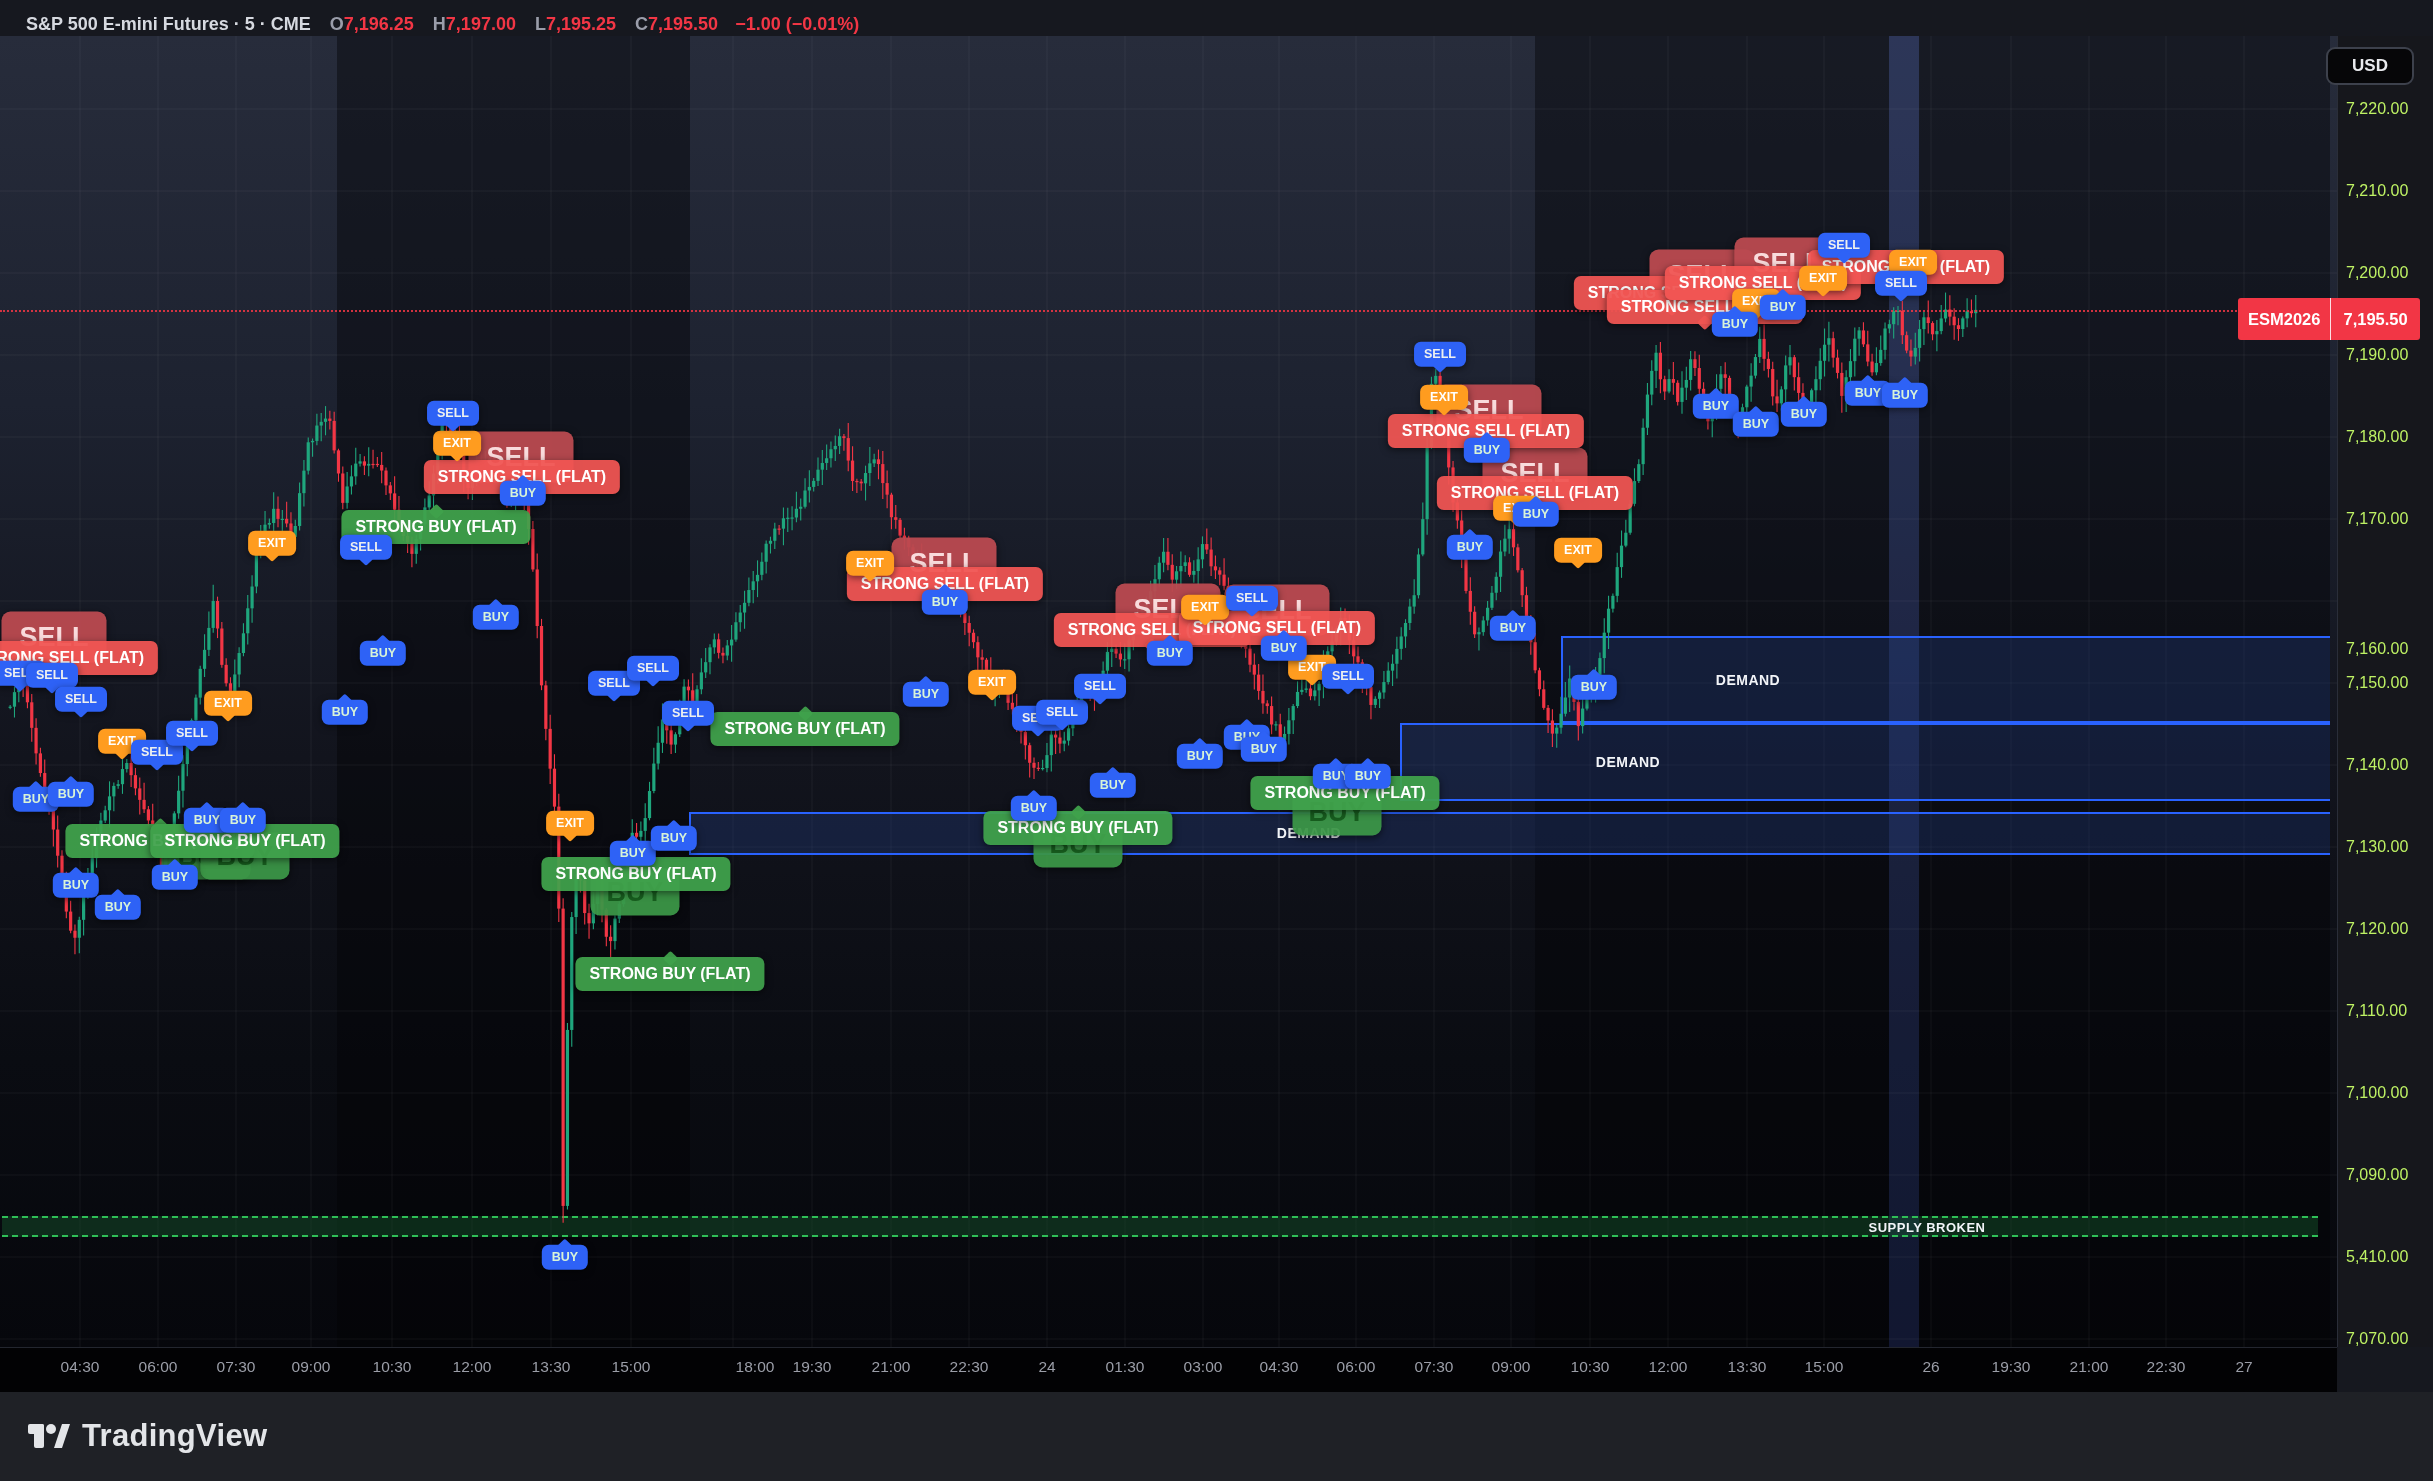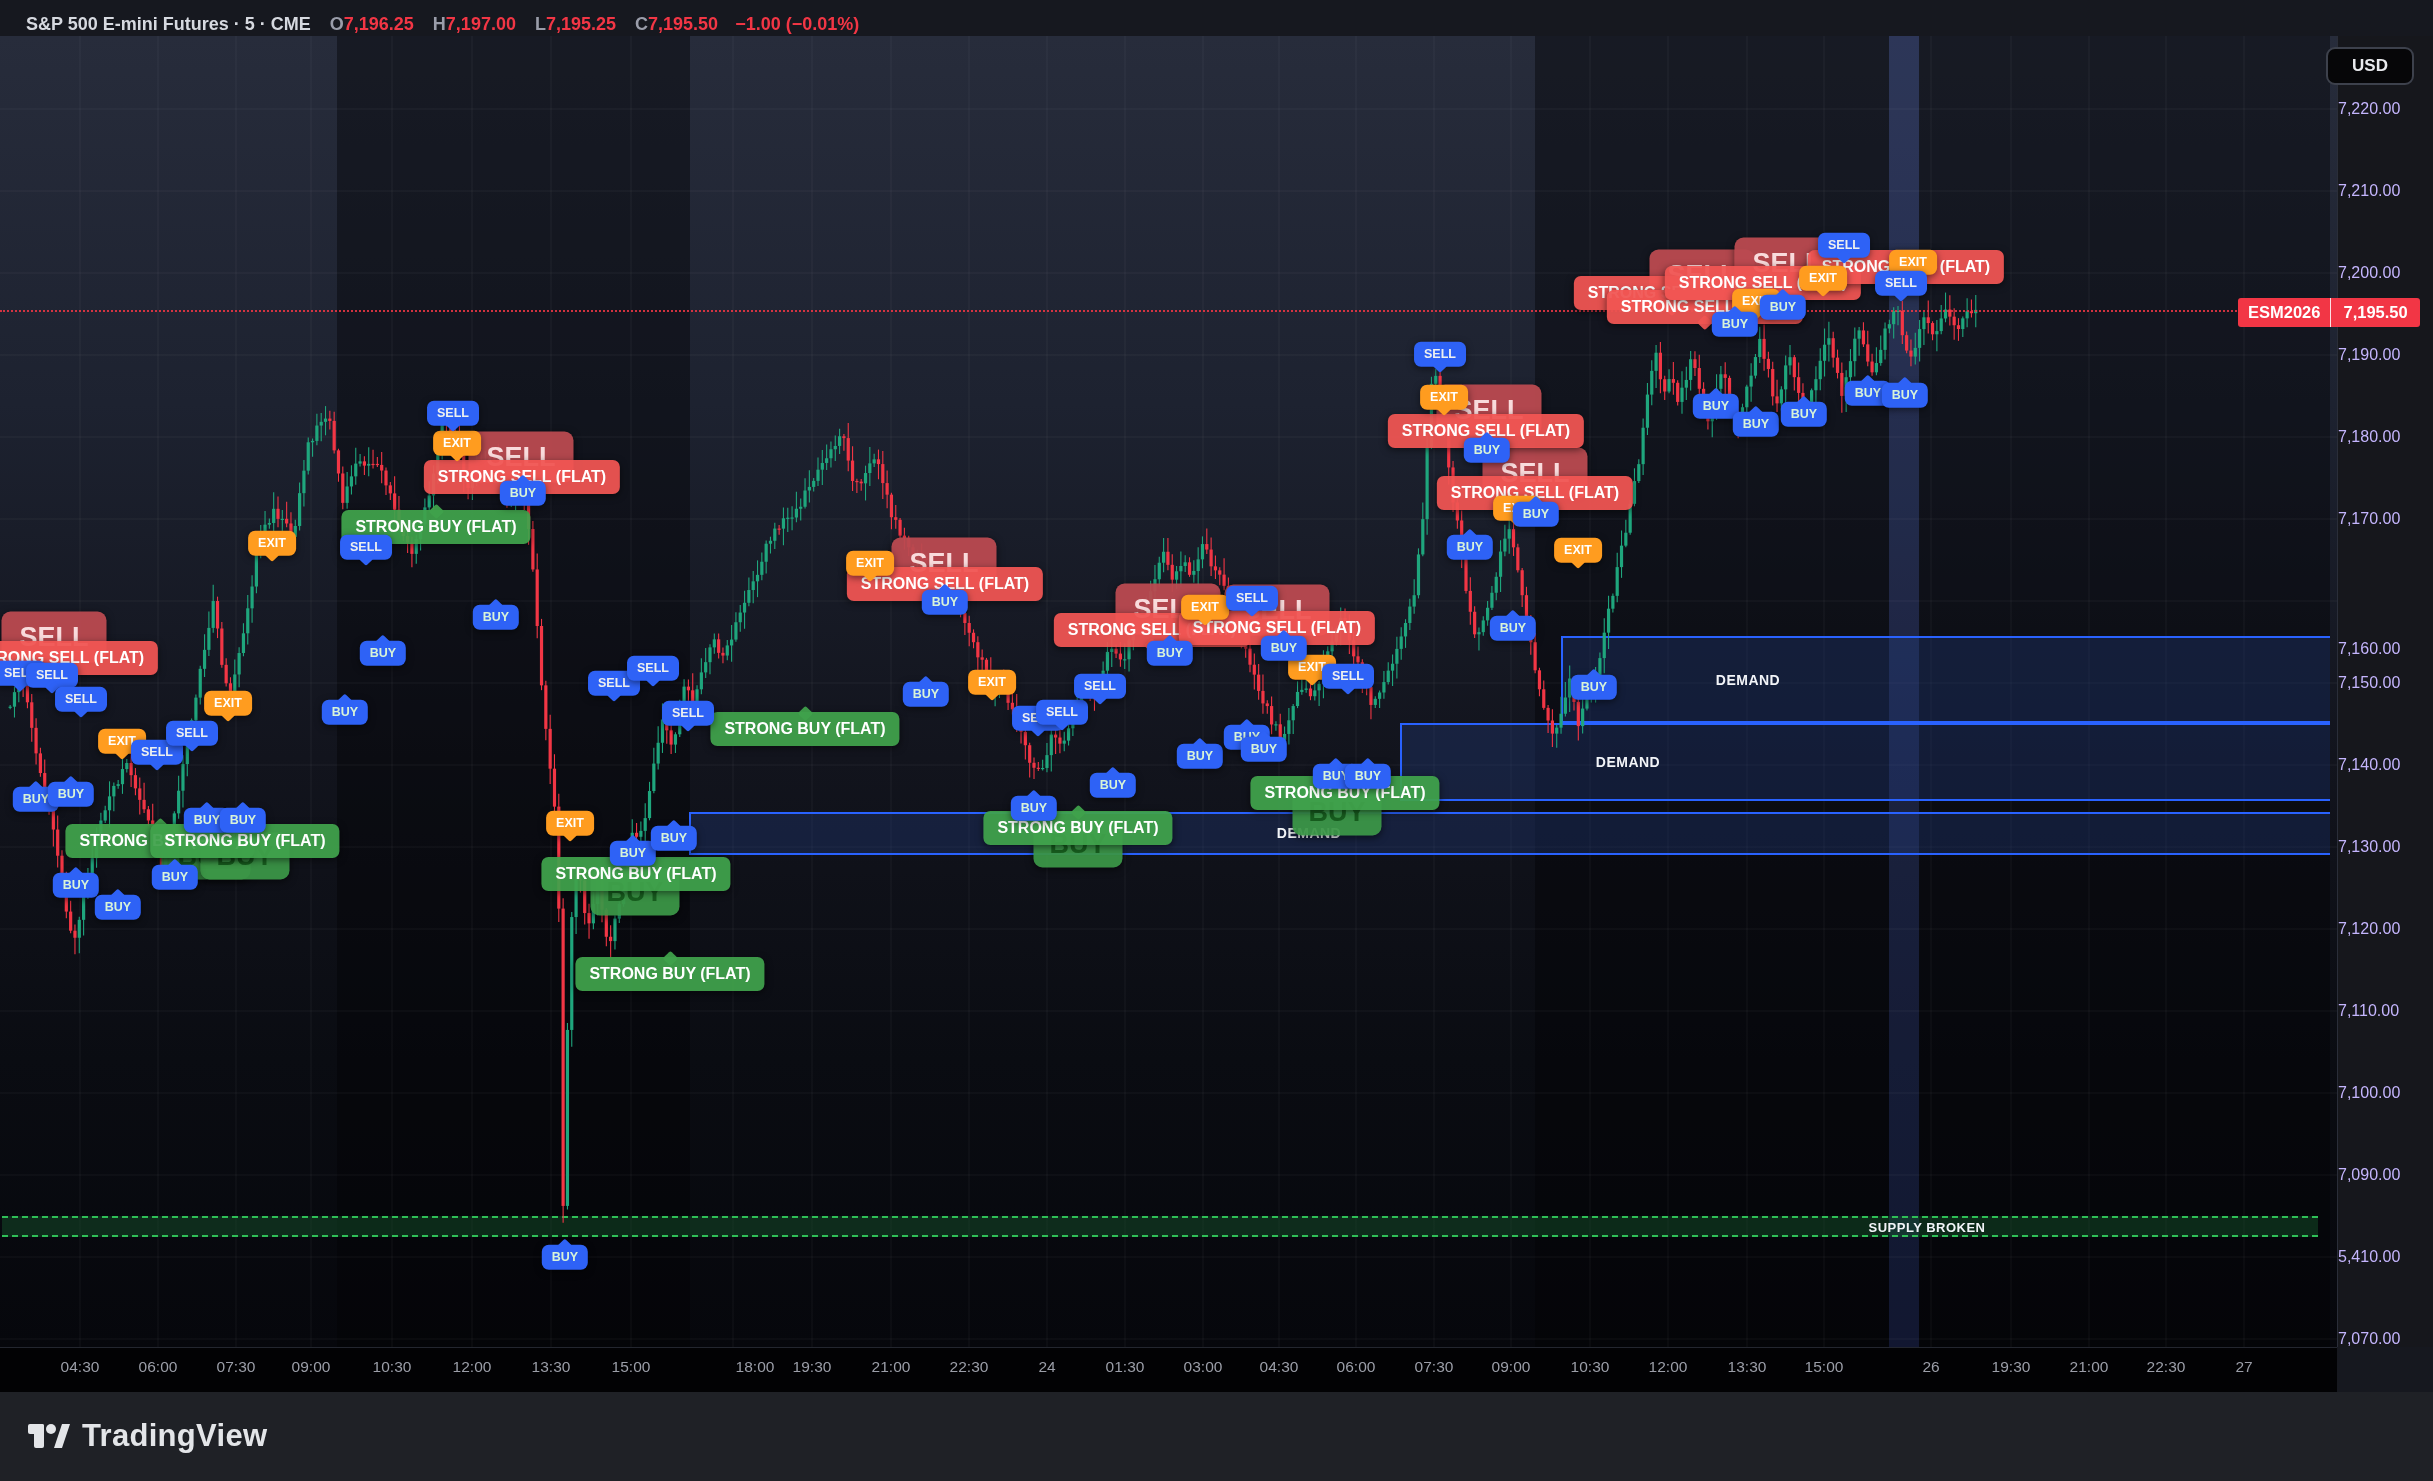--- a/index.html
+++ b/index.html
@@ -34,24 +34,24 @@
   .mk.flat::after{display:none;}
   .mk.m-buy{background:#2e62f6;color:#d8f3d8;font-size:12.5px;padding:6px 10px;}
   .mk.m-sell{background:#2e62f6;color:#eef0ef;font-size:12.5px;padding:6px 10px;}
   .mk.m-exit{background:#ff9c1f;color:#ffffff;font-size:12.5px;padding:6px 10px;}
   .mk.m-sbuy{background:rgba(64,161,75,0.94);color:#ffffff;font-size:16px;padding:9px 14px;z-index:16;}
   .mk.m-ssell{background:rgba(240,85,83,0.94);color:#ffffff;font-size:16px;padding:9px 14px;z-index:16;}
   .mk.m-bigsell{background:rgba(186,74,80,0.95);color:rgba(255,232,232,0.92);font-size:27px;padding:12px 18px;z-index:12;border-radius:9px;}
   .mk.m-bigbuy{background:rgba(59,150,71,0.95);color:#175c1e;font-size:27px;padding:10px 16px;z-index:12;border-radius:9px;}
   
   #praxis{position:absolute;left:2337px;top:36px;width:96px;height:1311px;background:#16171c;border-left:1px solid #2a2e39;z-index:45;}
-  .ptick{position:absolute;left:0;font-size:16px;color:#c4b5fd;transform:translateY(-50%);white-space:nowrap;}
+  .ptick{position:absolute;left:8px;font-size:16px;color:#bef264;transform:translateY(-50%);white-space:nowrap;}
   #usd{position:absolute;left:2326px;top:47px;width:88px;height:38px;border:2px solid #3d414c;border-radius:9px;
        background:#060608;color:#e9eaee;font-size:17px;font-weight:700;display:flex;align-items:center;justify-content:center;z-index:55;}
-  #lastlabel{position:absolute;left:2238px;top:298px;height:29px;display:flex;z-index:56;font-weight:700;font-size:16.5px;}
+  #lastlabel{position:absolute;left:2238px;top:298px;height:42px;display:flex;z-index:56;font-weight:700;font-size:16.5px;}
   #lastlabel .sym{background:#f23645;color:#fff;display:flex;align-items:center;padding:0 10px;border-right:1.5px solid rgba(255,255,255,.85);border-radius:3px 0 0 3px;}
   #lastlabel .prc{background:#f23645;color:#fff;display:flex;align-items:center;padding:0 12px;border-radius:0 3px 3px 0;}
   
   #taxis{position:absolute;left:0;top:1347px;width:2337px;height:45px;background:#020204;border-top:1px solid #23262f;z-index:45;}
   .ttick{position:absolute;top:10px;transform:translateX(-50%);font-size:15.5px;color:#9b9ea8;white-space:nowrap;}
   
   #bottombar{position:absolute;left:0;top:1392px;width:2433px;height:89px;background:#1f2126;z-index:50;}
   #logo{position:absolute;left:26px;top:22px;display:flex;align-items:center;gap:12px;}
   #logo .word{color:#e3e5e8;font-size:31px;font-weight:700;letter-spacing:.3px;}
 </style>

